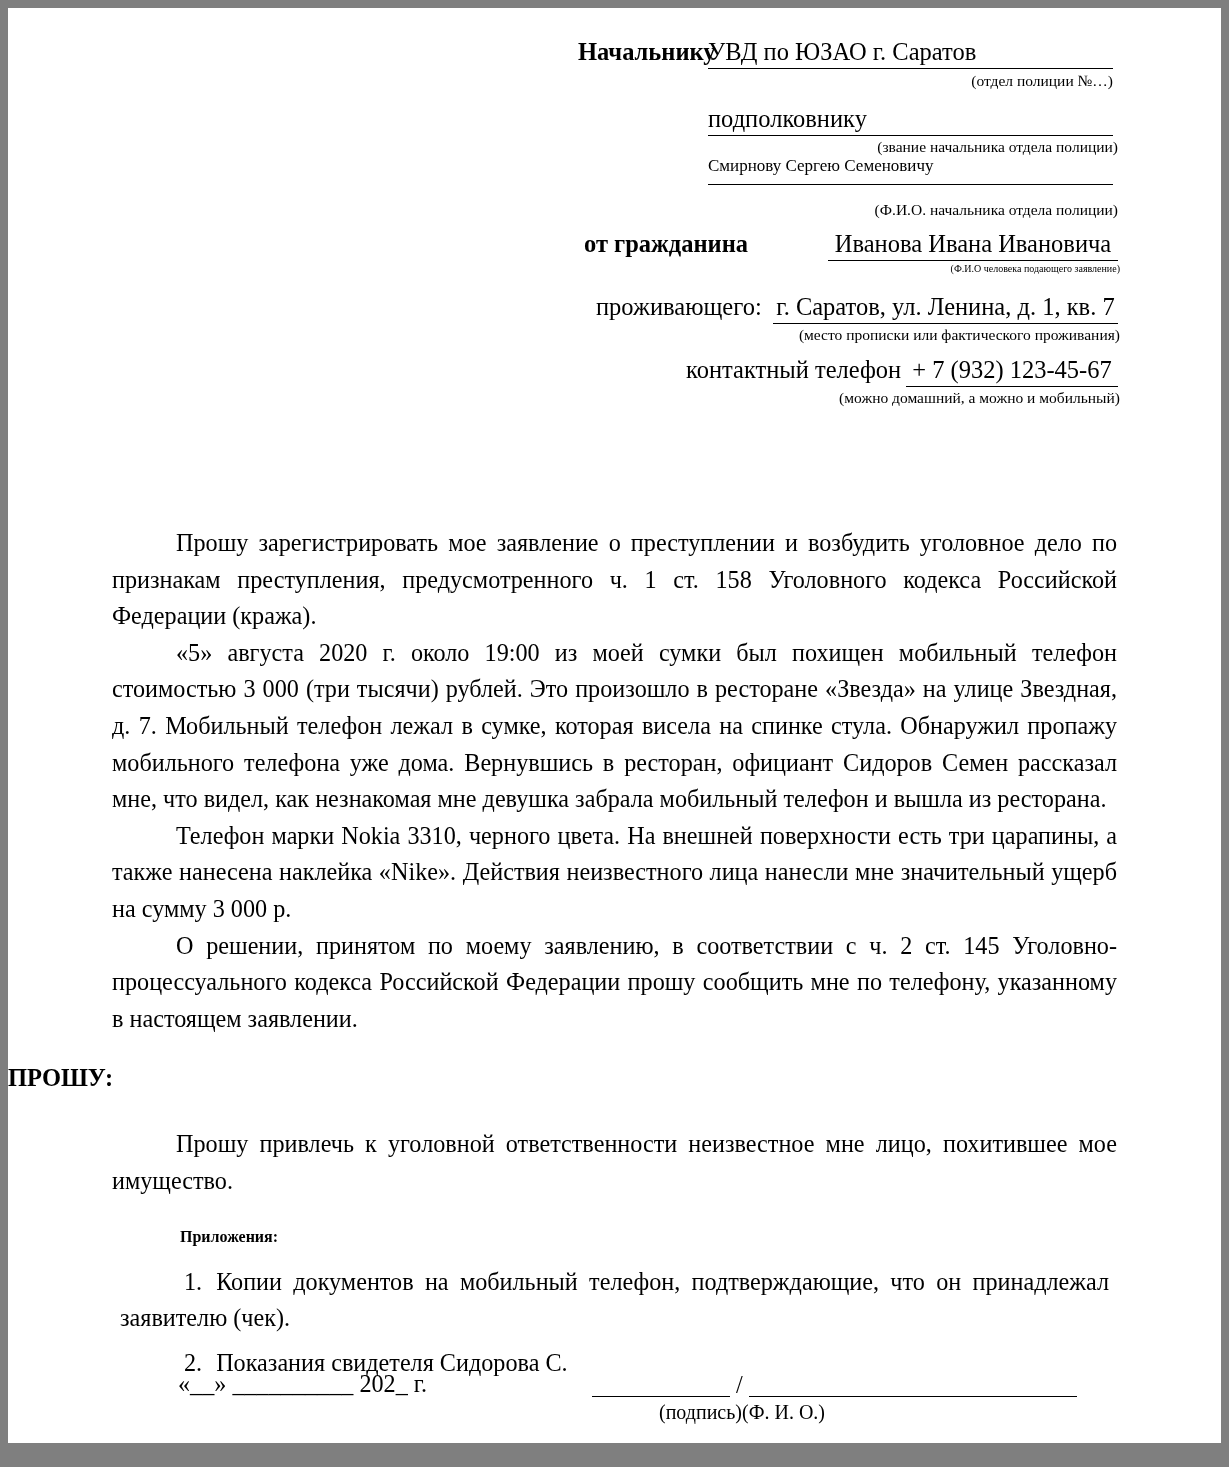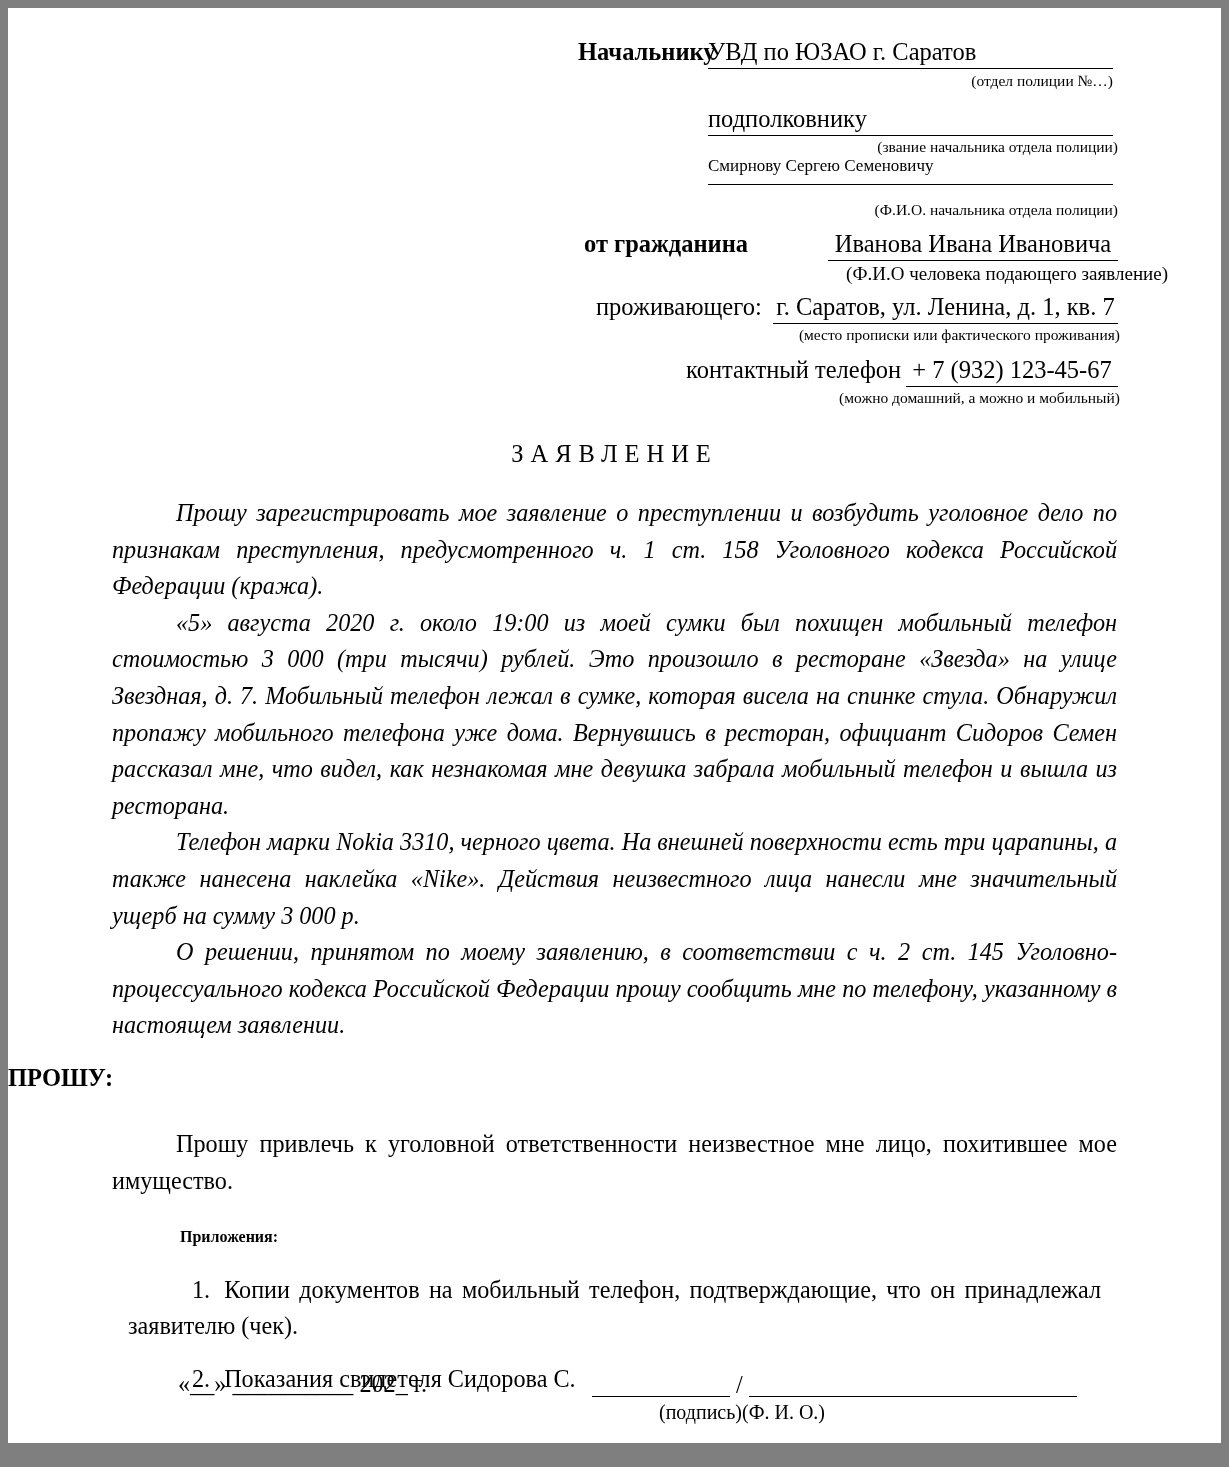--- a/index.html
+++ b/index.html
@@ -39,23 +39,22 @@
     position: absolute;
     left: 0;
     top: 0;
     width: 1213px;
   }
 
   
   .body-wrap {
     position: absolute;
     left: 104px;
-    top: 487px;
+    top: 517px;
     width: 1005px;
-    font-style: italic;
   }
 
   p.para {
     margin: 0;
     text-align: justify;
     text-justify: inter-word;
     font-size: 24.2px;
     line-height: 36.6px;
     text-indent: 64px;
     color: #000;
@@ -64,21 +63,21 @@
 
   .attach-head {
     font-size: 16px;
     font-weight: bold;
     text-indent: 64px;
     margin: 4px;
     line-height: 36.6px;
   }
 
   .attach-item {
-    margin: 16px;
+    margin: 8px;
     font-size: 24.2px;
     line-height: 36.6px;
     text-indent: 64px;
     text-align: justify;
   }
   .attach-item .num { margin-right: 14px; }
 
   
   .sig-area {
     position: absolute;
@@ -154,32 +153,31 @@
       <div style="position:absolute; left:0; top:64px; width:1105px; text-align:right; font-size:15.5px;">(отдел полиции №…)</div>
 
       <div style="position:absolute; left:700px; top:97px; width:405px; border-bottom:1.6px solid #000; font-size:24.5px; padding-bottom:2px; white-space:nowrap;">подполковнику</div>
       <div style="position:absolute; left:0; top:130px; width:1110px; text-align:right; font-size:15.5px;">(звание начальника отдела полиции)</div>
 
       <div style="position:absolute; left:700px; top:148px; width:405px; border-bottom:1.6px solid #000; font-size:17px; padding-bottom:8px; white-space:nowrap;">Смирнову Сергею Семеновичу</div>
       <div style="position:absolute; left:0; top:193px; width:1110px; text-align:right; font-size:15.5px;">(Ф.И.О. начальника отдела полиции)</div>
 
       <div style="position:absolute; left:576px; top:222px; font-size:24.5px; font-weight:bold;">от гражданина</div>
       <div style="position:absolute; left:820px; top:222px; width:290px; border-bottom:1.6px solid #000; font-size:24.5px; padding-bottom:2px; white-space:nowrap; text-align:center;">Иванова Ивана Ивановича</div>
-      <div style="position:absolute; left:0; top:255px; width:1112px; text-align:right; font-size:19px;padding-left:48px;">(Ф.И.О человека подающего заявление)</div>
+      <div style="position:absolute; left:0; top:255px; width:1112px; text-align:right; font-size:10px;">(Ф.И.О человека подающего заявление)</div>
 
       <div style="position:absolute; left:588px; top:285px; font-size:24.5px;">проживающего:</div>
       <div style="position:absolute; left:765px; top:285px; width:345px; border-bottom:1.6px solid #000; font-size:24.5px; padding-bottom:2px; white-space:nowrap; text-align:center;">г. Саратов, ул. Ленина, д. 1, кв. 7</div>
       <div style="position:absolute; left:0; top:318px; width:1112px; text-align:right; font-size:15.5px;">(место прописки или фактического проживания)</div>
 
       <div style="position:absolute; left:678px; top:348px; font-size:24.5px;">контактный телефон</div>
       <div style="position:absolute; left:898px; top:348px; width:212px; border-bottom:1.6px solid #000; font-size:24.5px; padding-bottom:2px; white-space:nowrap; text-align:center;">+ 7 (932) 123-45-67</div>
       <div style="position:absolute; left:0; top:381px; width:1112px; text-align:right; font-size:15.5px;">(можно домашний, а можно и мобильный)</div>
     </div>
 
-    <div style="position:absolute; left:0; top:432px; width:1213px; text-align:center; font-size:24.5px; letter-spacing:7px;">ЗАЯВЛЕНИЕ</div>
 
     <div class="body-wrap">
       <p class="para">Прошу зарегистрировать мое заявление о преступлении и возбудить уголовное дело по признакам преступления, предусмотренного ч. 1 ст. 158 Уголовного кодекса Российской Федерации (кража).</p>
       <p class="para">«5» августа 2020 г. около 19:00 из моей сумки был похищен мобильный телефон стоимостью 3 000 (три тысячи) рублей. Это произошло в ресторане «Звезда» на улице Звездная, д. 7. Мобильный телефон лежал в сумке, которая висела на спинке стула. Обнаружил пропажу мобильного телефона уже дома. Вернувшись в ресторан, официант Сидоров Семен рассказал мне, что видел, как незнакомая мне девушка забрала мобильный телефон и вышла из ресторана.</p>
       <p class="para">Телефон марки Nokia 3310, черного цвета. На внешней поверхности есть три царапины, а также нанесена наклейка «Nike». Действия неизвестного лица нанесли мне значительный ущерб на сумму 3 000 р.</p>
       <p class="para">О решении, принятом по моему заявлению, в соответствии с ч. 2 ст. 145 Уголовно-процессуального кодекса Российской Федерации прошу сообщить мне по телефону, указанному в настоящем заявлении.</p>
     </div>
 
     <div style="position:absolute; left:0; top:1056px; width:1213px; text-align:left; font-size:24.5px; font-weight:bold;">ПРОШУ:</div>
 

